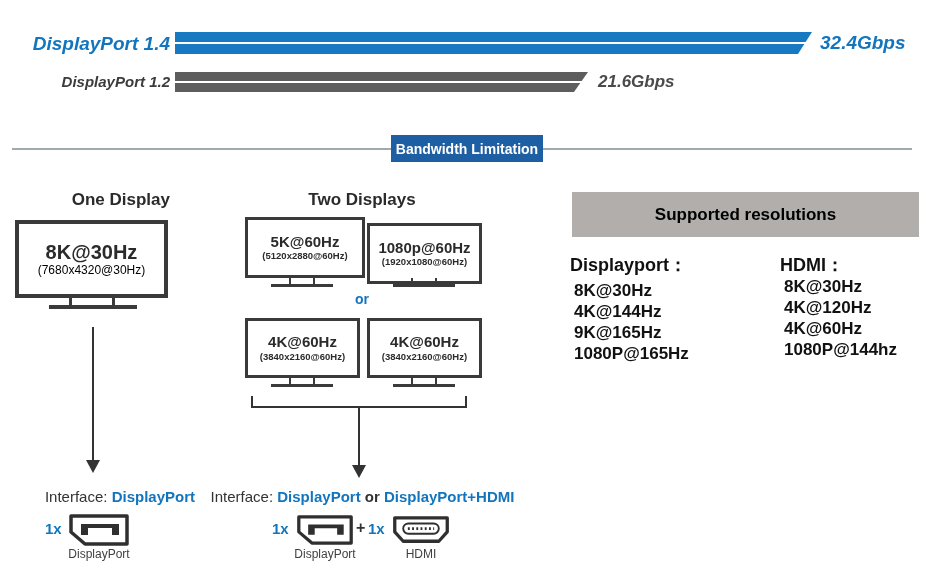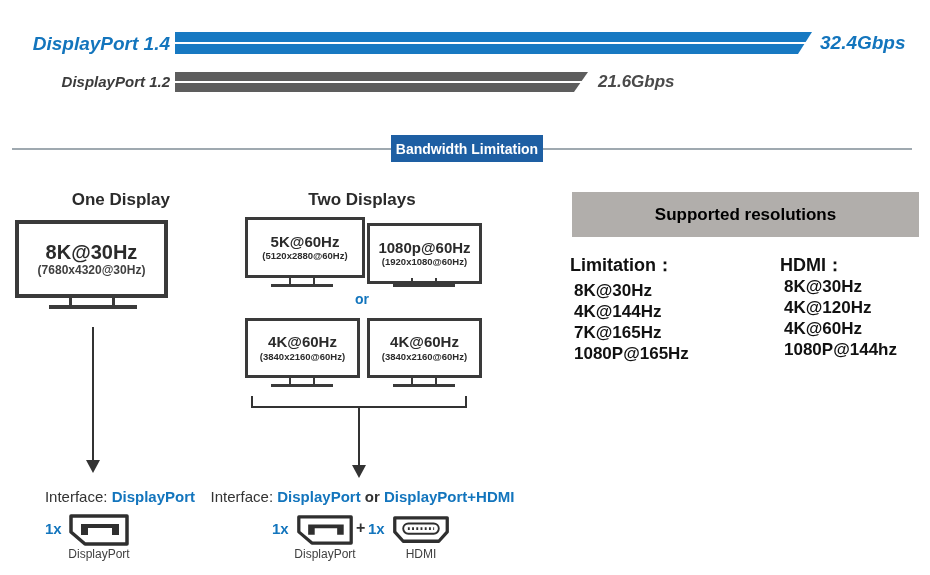--- a/index.html
+++ b/index.html
@@ -22,21 +22,21 @@
   .bw-box { position:absolute; left:391px; top:135px; width:152px; height:27px; background:#1e5fa3;
             color:#fff; font-size:14px; font-weight:bold; display:flex; align-items:center; justify-content:center; }
 
   .section-heading { font-size:17px; font-weight:bold; color:#2b2b2b; text-align:center; }
 
   
   .screen { position:absolute; background:#fff; display:flex; flex-direction:column; align-items:center; justify-content:center; }
   .screen.big { border:4px solid #3a3a3a; }
   .screen.small { border:3px solid #3a3a3a; }
   .res-title-big { font-size:20px; font-weight:bold; color:#2b2b2b; line-height:1.1; }
-  .res-sub-big { font-size:12px; font-weight:bold; color:#404040; }
+  .res-sub-big { font-size:12px; font-weight:normal; color:#000000; }
   .res-title-small { font-size:15px; font-weight:bold; color:#2b2b2b; line-height:1.1; }
   .res-sub-small { font-size:9.5px; font-weight:bold; color:#2b2b2b; }
   .neck { position:absolute; border-left:3px solid #3a3a3a; border-right:3px solid #3a3a3a; }
   .neck.small { border-left:2px solid #3a3a3a; border-right:2px solid #3a3a3a; }
   .base { position:absolute; background:#3a3a3a; }
 
   .or-label { color:#1375bd; font-size:14px; font-weight:bold; text-align:center; }
 
   .arrow-line { position:absolute; width:2px; background:#333; }
   .arrow-head { position:absolute; width:0; height:0; border-left:7px solid transparent; border-right:7px solid transparent; border-top:13px solid #333; }
@@ -156,25 +156,25 @@
     <rect x="13" y="9" width="38" height="11" rx="5.5" fill="none" stroke="#2f2f2f" stroke-width="2"></rect>
     <line x1="18" y1="14.5" x2="46" y2="14.5" stroke="#2f2f2f" stroke-width="3" stroke-dasharray="2 2.5"></line>
   </svg>
   <div class="abs conn-label" style="left:275px; top:547px; width:100px;">DisplayPort</div>
   <div class="abs conn-label" style="left:391px; top:547px; width:60px;">HDMI</div>
 
   <div class="res-header-box">
     <span>Supported resolutions</span>
   </div>
 
-  <div class="abs res-col-header" style="left:570px; top:253px;">Limitation：</div>
+  <div class="abs res-col-header" style="left:570px; top:253px;">Displayport：</div>
   <div class="abs" style="left:574px; top:280px;">
     <div class="res-item">8K@30Hz</div>
     <div class="res-item">4K@144Hz</div>
-    <div class="res-item">7K@165Hz</div>
+    <div class="res-item">9K@165Hz</div>
     <div class="res-item">1080P@165Hz</div>
   </div>
 
   <div class="abs res-col-header" style="left:780px; top:253px;">HDMI：</div>
   <div class="abs" style="left:784px; top:276px;">
     <div class="res-item">8K@30Hz</div>
     <div class="res-item">4K@120Hz</div>
     <div class="res-item">4K@60Hz</div>
     <div class="res-item">1080P@144hz</div>
   </div>

